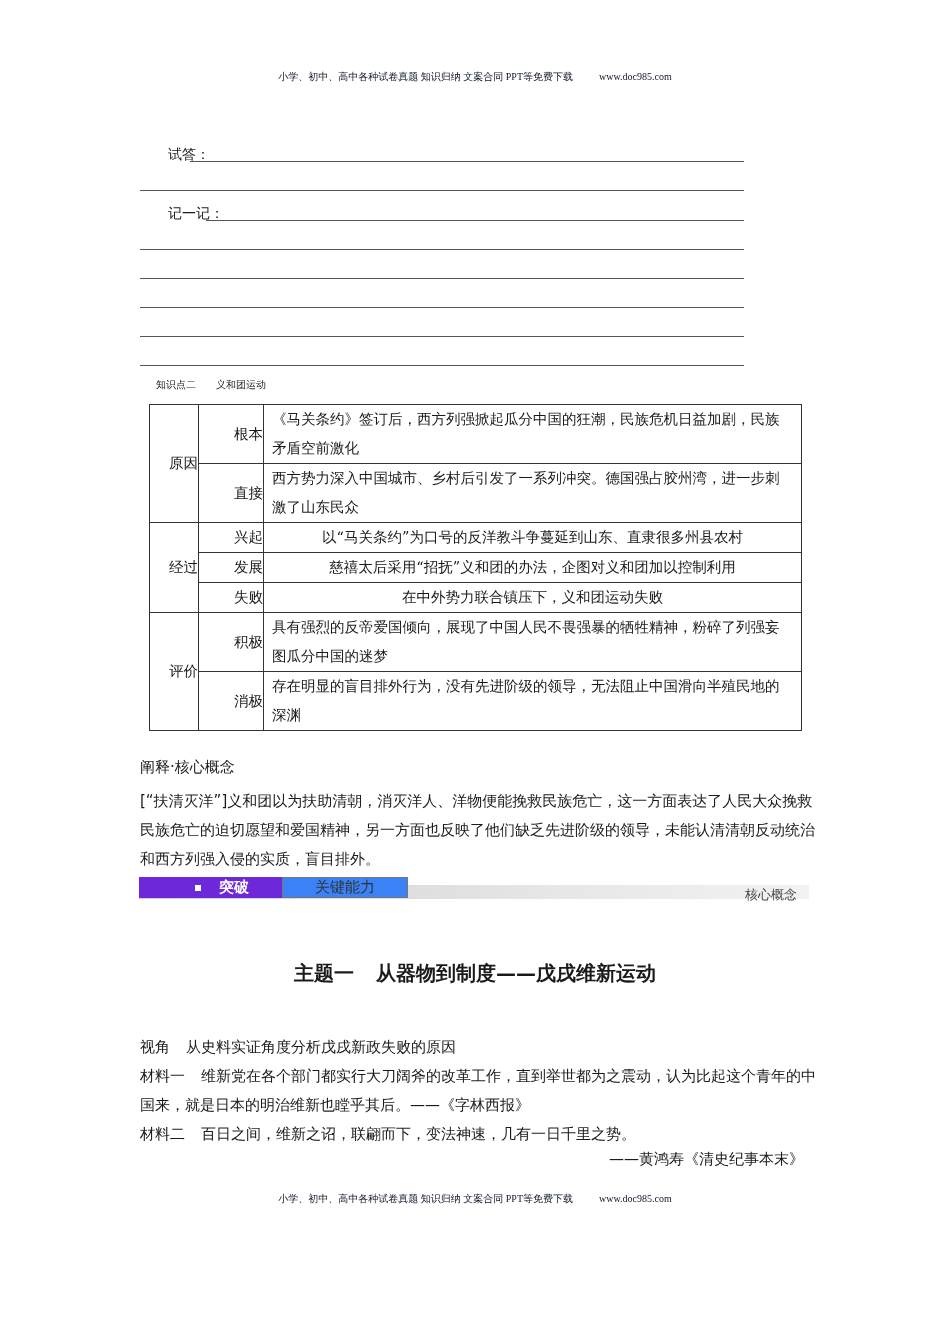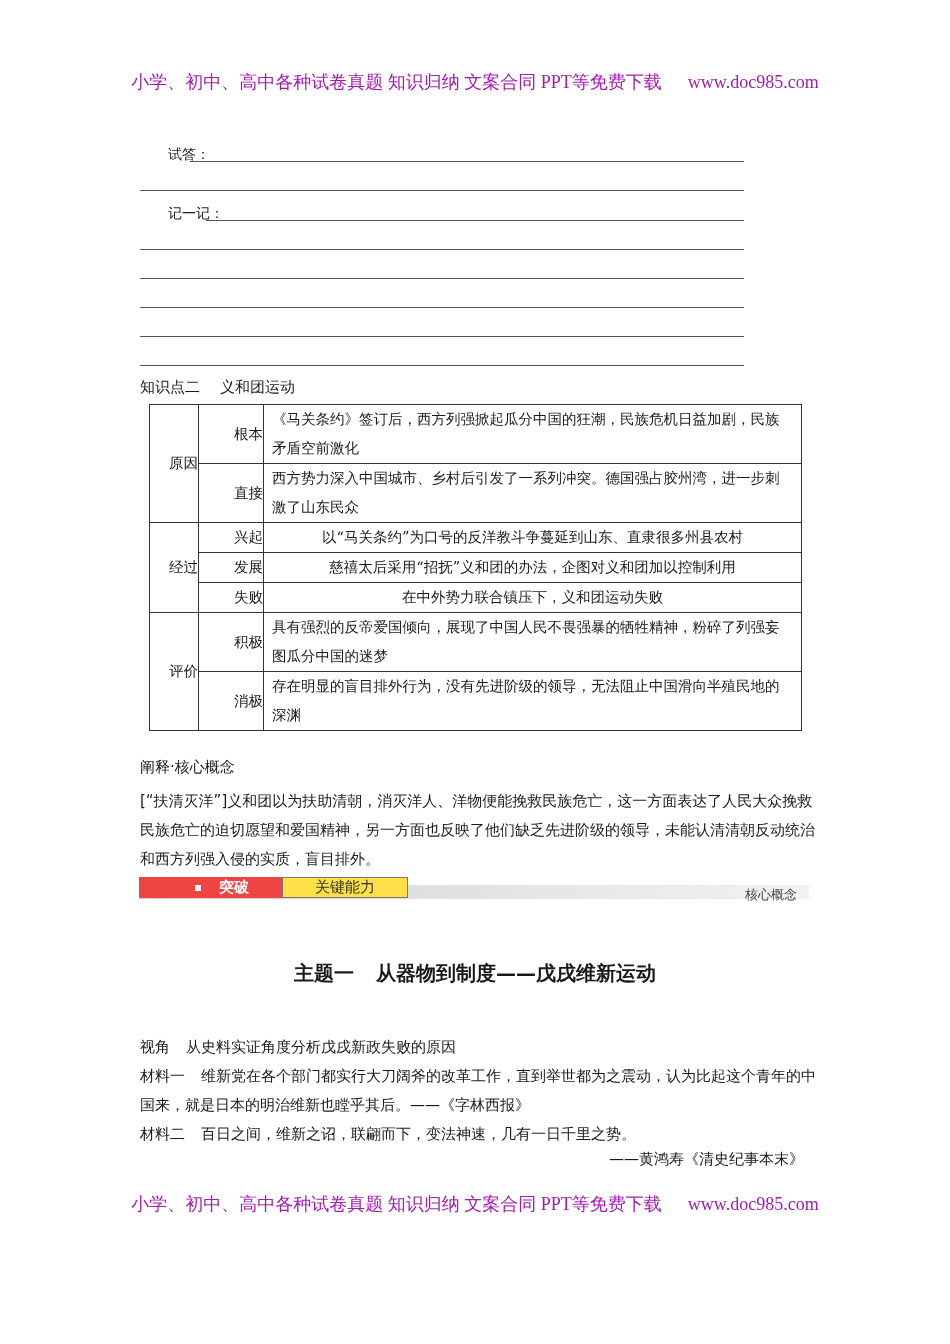--- a/index.html
+++ b/index.html
@@ -1,36 +1,36 @@
 <!DOCTYPE html>
 <html><head>
 <meta charset="utf-8">
 <style>
   html, body { margin: 0; padding: 0; background: #ffffff; }
   body { width: 950px; height: 1344px; position: relative; font-family: "DejaVu Serif", "Liberation Serif", serif; color: #1a1a1a; overflow: hidden; }
-  .hdr { position: absolute; left: 0; width: 950px; text-align: center; font-size: 18px; color: #a21caf; font-family: "Liberation Serif", "DejaVu Serif", serif; }
+  .hdr { position: absolute; left: 0; width: 950px; text-align: center; font-size: 10px; color: #0f172a; font-family: "Liberation Serif", "DejaVu Serif", serif; }
   .hdr .url { margin-left: 26px; }
   .line-row { position: absolute; left: 140px; width: 604px; height: 20px; font-size: 14px; }
   .line-row .lbl { position: absolute; left: 0; bottom: 0; margin-left: 28px; }
   .line-row .rule { position: absolute; right: 0; bottom: 2px; border-bottom: 1px solid #555; }
-  .sec-title { position: absolute; left: 140px; top: 378px; font-size: 15px; }
+  .sec-title { position: absolute; left: 156px; top: 378px; font-size: 10px; }
   .sec-title .gap { display: inline-block; width: 20px; }
   table.kt { position: absolute; left: 149px; top: 404px; width: 653px; border-collapse: collapse; font-size: 14.5px; }
   table.kt td { border: 1px solid #333; vertical-align: middle; line-height: 29px; padding: 0 8px; }
   table.kt td.c1 { width: 48px; text-align: right; padding: 0; }
   table.kt td.c2 { width: 64px; text-align: right; padding: 0; }
   table.kt td.ctr { text-align: center; }
   .concept-h { position: absolute; left: 140px; top: 758px; font-size: 15px; font-family: "DejaVu Sans", "Liberation Sans", sans-serif; font-weight: normal; }
   .concept-p { position: absolute; left: 140px; top: 787px; width: 676px; font-size: 15px; line-height: 29px; font-family: "DejaVu Sans", "Liberation Sans", sans-serif; }
   .banner { position: absolute; left: 139px; top: 877px; width: 670px; height: 30px; }
   .banner .grad { position: absolute; left: 0; top: 8px; width: 670px; height: 14px; background: linear-gradient(to right, #cfcfcf, #e6e6e6 60%, #f2f2f2); }
-  .banner .dark { position: absolute; left: 0; top: 0; width: 143px; height: 21px; background: #ef4444; color: #fff; font-weight: bold; font-size: 15px; font-family: "DejaVu Sans", "Liberation Sans", sans-serif; line-height: 21px; }
+  .banner .dark { position: absolute; left: 0; top: 0; width: 143px; height: 21px; background: #6d28d9; color: #fff; font-weight: bold; font-size: 15px; font-family: "DejaVu Sans", "Liberation Sans", sans-serif; line-height: 21px; }
   .banner .dark .sq { position: absolute; left: 56px; top: 8px; width: 6px; height: 6px; background: #fff; }
   .banner .dark .txt { position: absolute; left: 80px; top: 0; }
-  .banner .light { position: absolute; left: 143px; top: 0; width: 124px; height: 19px; background: #fde047; border: 1px solid #777; color: #333; font-size: 15px; font-family: "DejaVu Sans", "Liberation Sans", sans-serif; line-height: 19px; text-align: center; }
+  .banner .light { position: absolute; left: 143px; top: 0; width: 124px; height: 19px; background: #3b82f6; border: 1px solid #777; color: #333; font-size: 15px; font-family: "DejaVu Sans", "Liberation Sans", sans-serif; line-height: 19px; text-align: center; }
   .banner .right { position: absolute; right: 12px; top: 9px; font-size: 13px; color: #444; font-family: "DejaVu Sans", "Liberation Sans", sans-serif; }
   .topic { position: absolute; left: 0; width: 950px; top: 960px; text-align: center; font-size: 20px; font-weight: bold; font-family: "DejaVu Sans", "Liberation Sans", sans-serif; }
   .topic .gap { display: inline-block; width: 22px; }
   .para { position: absolute; left: 140px; width: 676px; font-size: 15px; line-height: 29px; font-family: "DejaVu Sans", "Liberation Sans", sans-serif; }
   .para .lab { display: inline-block; margin-right: 16px; }
   .src { position: absolute; right: 146px; top: 1150px; font-size: 15px; font-family: "DejaVu Sans", "Liberation Sans", sans-serif; }
 </style>
 </head>
 <body>
 

